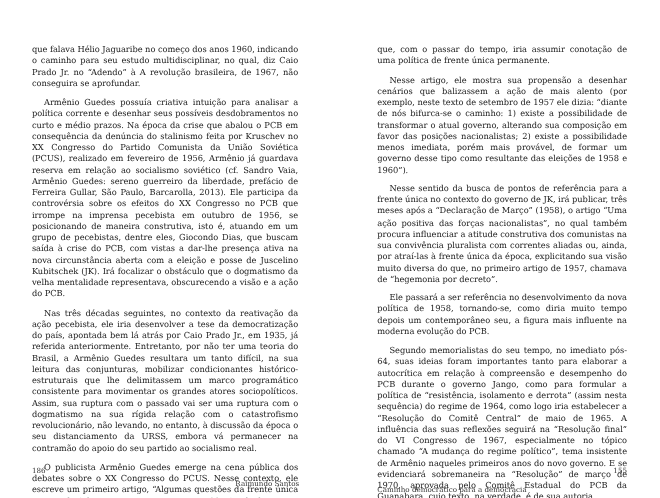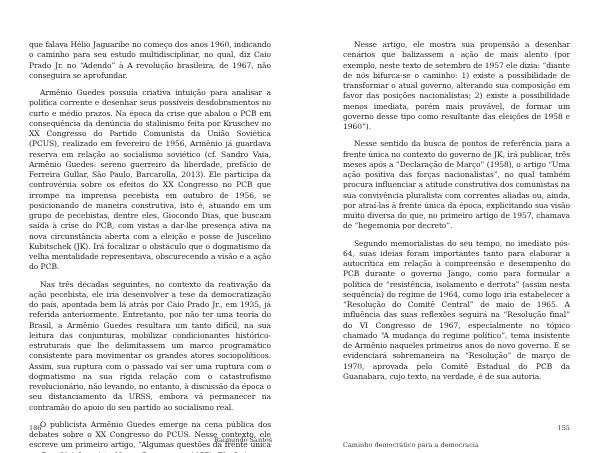--- a/index.html
+++ b/index.html
@@ -29,20 +29,22 @@
     <p>Armênio Guedes possuía criativa intuição para analisar a política corrente e desenhar seus possíveis desdobramentos no curto e médio prazos. Na época da crise que abalou o PCB em consequência da denúncia do stalinismo feita por Kruschev no XX Congresso do Partido Comunista da União Soviética (PCUS), realizado em fevereiro de 1956, Armênio já guardava reserva em relação ao socialismo soviético (cf. Sandro Vaia, Armênio Guedes: sereno guerreiro da liberdade, prefácio de Ferreira Gullar, São Paulo, Barcarolla, 2013). Ele participa da controvérsia sobre os efeitos do XX Congresso no PCB que irrompe na imprensa pecebista em outubro de 1956, se posicionando de maneira construtiva, isto é, atuando em um grupo de pecebistas, dentre eles, Giocondo Dias, que buscam saída à crise do PCB, com vistas a dar-lhe presença ativa na nova circunstância aberta com a eleição e posse de Juscelino Kubitschek (JK). Irá focalizar o obstáculo que o dogmatismo da velha mentalidade representava, obscurecendo a visão e a ação do PCB.</p>
     <p>Nas três décadas seguintes, no contexto da reativação da ação pecebista, ele iria desenvolver a tese da democratização do país, apontada bem lá atrás por Caio Prado Jr., em 1935, já referida anteriormente. Entretanto, por não ter uma teoria do Brasil, a Armênio Guedes resultara um tanto difícil, na sua leitura das conjunturas, mobilizar condicionantes histórico-estruturais que lhe delimitassem um marco programático consistente para movimentar os grandes atores sociopolíticos. Assim, sua ruptura com o passado vai ser uma ruptura com o dogmatismo na sua rígida relação com o catastrofismo revolucionário, não levando, no entanto, à discussão da época o seu distanciamento da URSS, embora vá permanecer na contramão do apoio do seu partido ao socialismo real.</p>
     <p>O publicista Armênio Guedes emerge na cena pública dos debates sobre o XX Congresso do PCUS. Nesse contexto, ele escreve um primeiro artigo, “Algumas questões da frente única no Brasil” (cf. revista Novos Rumos, set. 1957). Ele fazia uma correlação crítico-política entre o dogmatismo e a ação partidária requerida pelo momento, mas subsumida à propaganda dos objetivos últimos, tática que refletia o que ele chamava de “estratégia de curto prazo”. A partir da análise da nova situação posta ao PCB, Armênio via a frente única em torno de questões e problemas reais associada ao movimento democrático geral que se desenvolvia no país; política</p>
   </div>
   <div class="footer pnum">186</div>
   <div class="footer runhead">Raimundo Santos</div>
 </div>
 
 <div class="page right">
   <div class="text">
+    <p class="cont">que, com o passar do tempo, iria assumir conotação de uma política de frente única permanente.</p>
     <p>Nesse artigo, ele mostra sua propensão a desenhar cenários que balizassem a ação de mais alento (por exemplo, neste texto de setembro de 1957 ele dizia: “diante de nós bifurca-se o caminho: 1) existe a possibilidade de transformar o atual governo, alterando sua composição em favor das posições nacionalistas; 2) existe a possibilidade menos imediata, porém mais provável, de formar um governo desse tipo como resultante das eleições de 1958 e 1960”).</p>
     <p>Nesse sentido da busca de pontos de referência para a frente única no contexto do governo de JK, irá publicar, três meses após a “Declaração de Março” (1958), o artigo “Uma ação positiva das forças nacionalistas”, no qual também procura influenciar a atitude construtiva dos comunistas na sua convivência pluralista com correntes aliadas ou, ainda, por atraí-las à frente única da época, explicitando sua visão muito diversa do que, no primeiro artigo de 1957, chamava de “hegemonia por decreto”.</p>
+    <p>Ele passará a ser referência no desenvolvimento da nova política de 1958, tornando-se, como diria muito tempo depois um contemporâneo seu, a figura mais influente na moderna evolução do PCB.</p>
     <p>Segundo memorialistas do seu tempo, no imediato pós-64, suas ideias foram importantes tanto para elaborar a autocrítica em relação à compreensão e desempenho do PCB durante o governo Jango, como para formular a política de “resistência, isolamento e derrota” (assim nesta sequência) do regime de 1964, como logo iria estabelecer a “Resolução do Comitê Central” de maio de 1965. A influência das suas reflexões seguirá na “Resolução final” do VI Congresso de 1967, especialmente no tópico chamado “A mudança do regime político”, tema insistente de Armênio naqueles primeiros anos do novo governo. E se evidenciará sobremaneira na “Resolução” de março de 1970, aprovada pelo Comitê Estadual do PCB da Guanabara, cujo texto, na verdade, é de sua autoria.</p>
 
   </div>
   <div class="footer runhead">Caminho democrático para a democracia</div>
   <div class="footer pnum">155</div>
 </div>
 
 </body></html>

